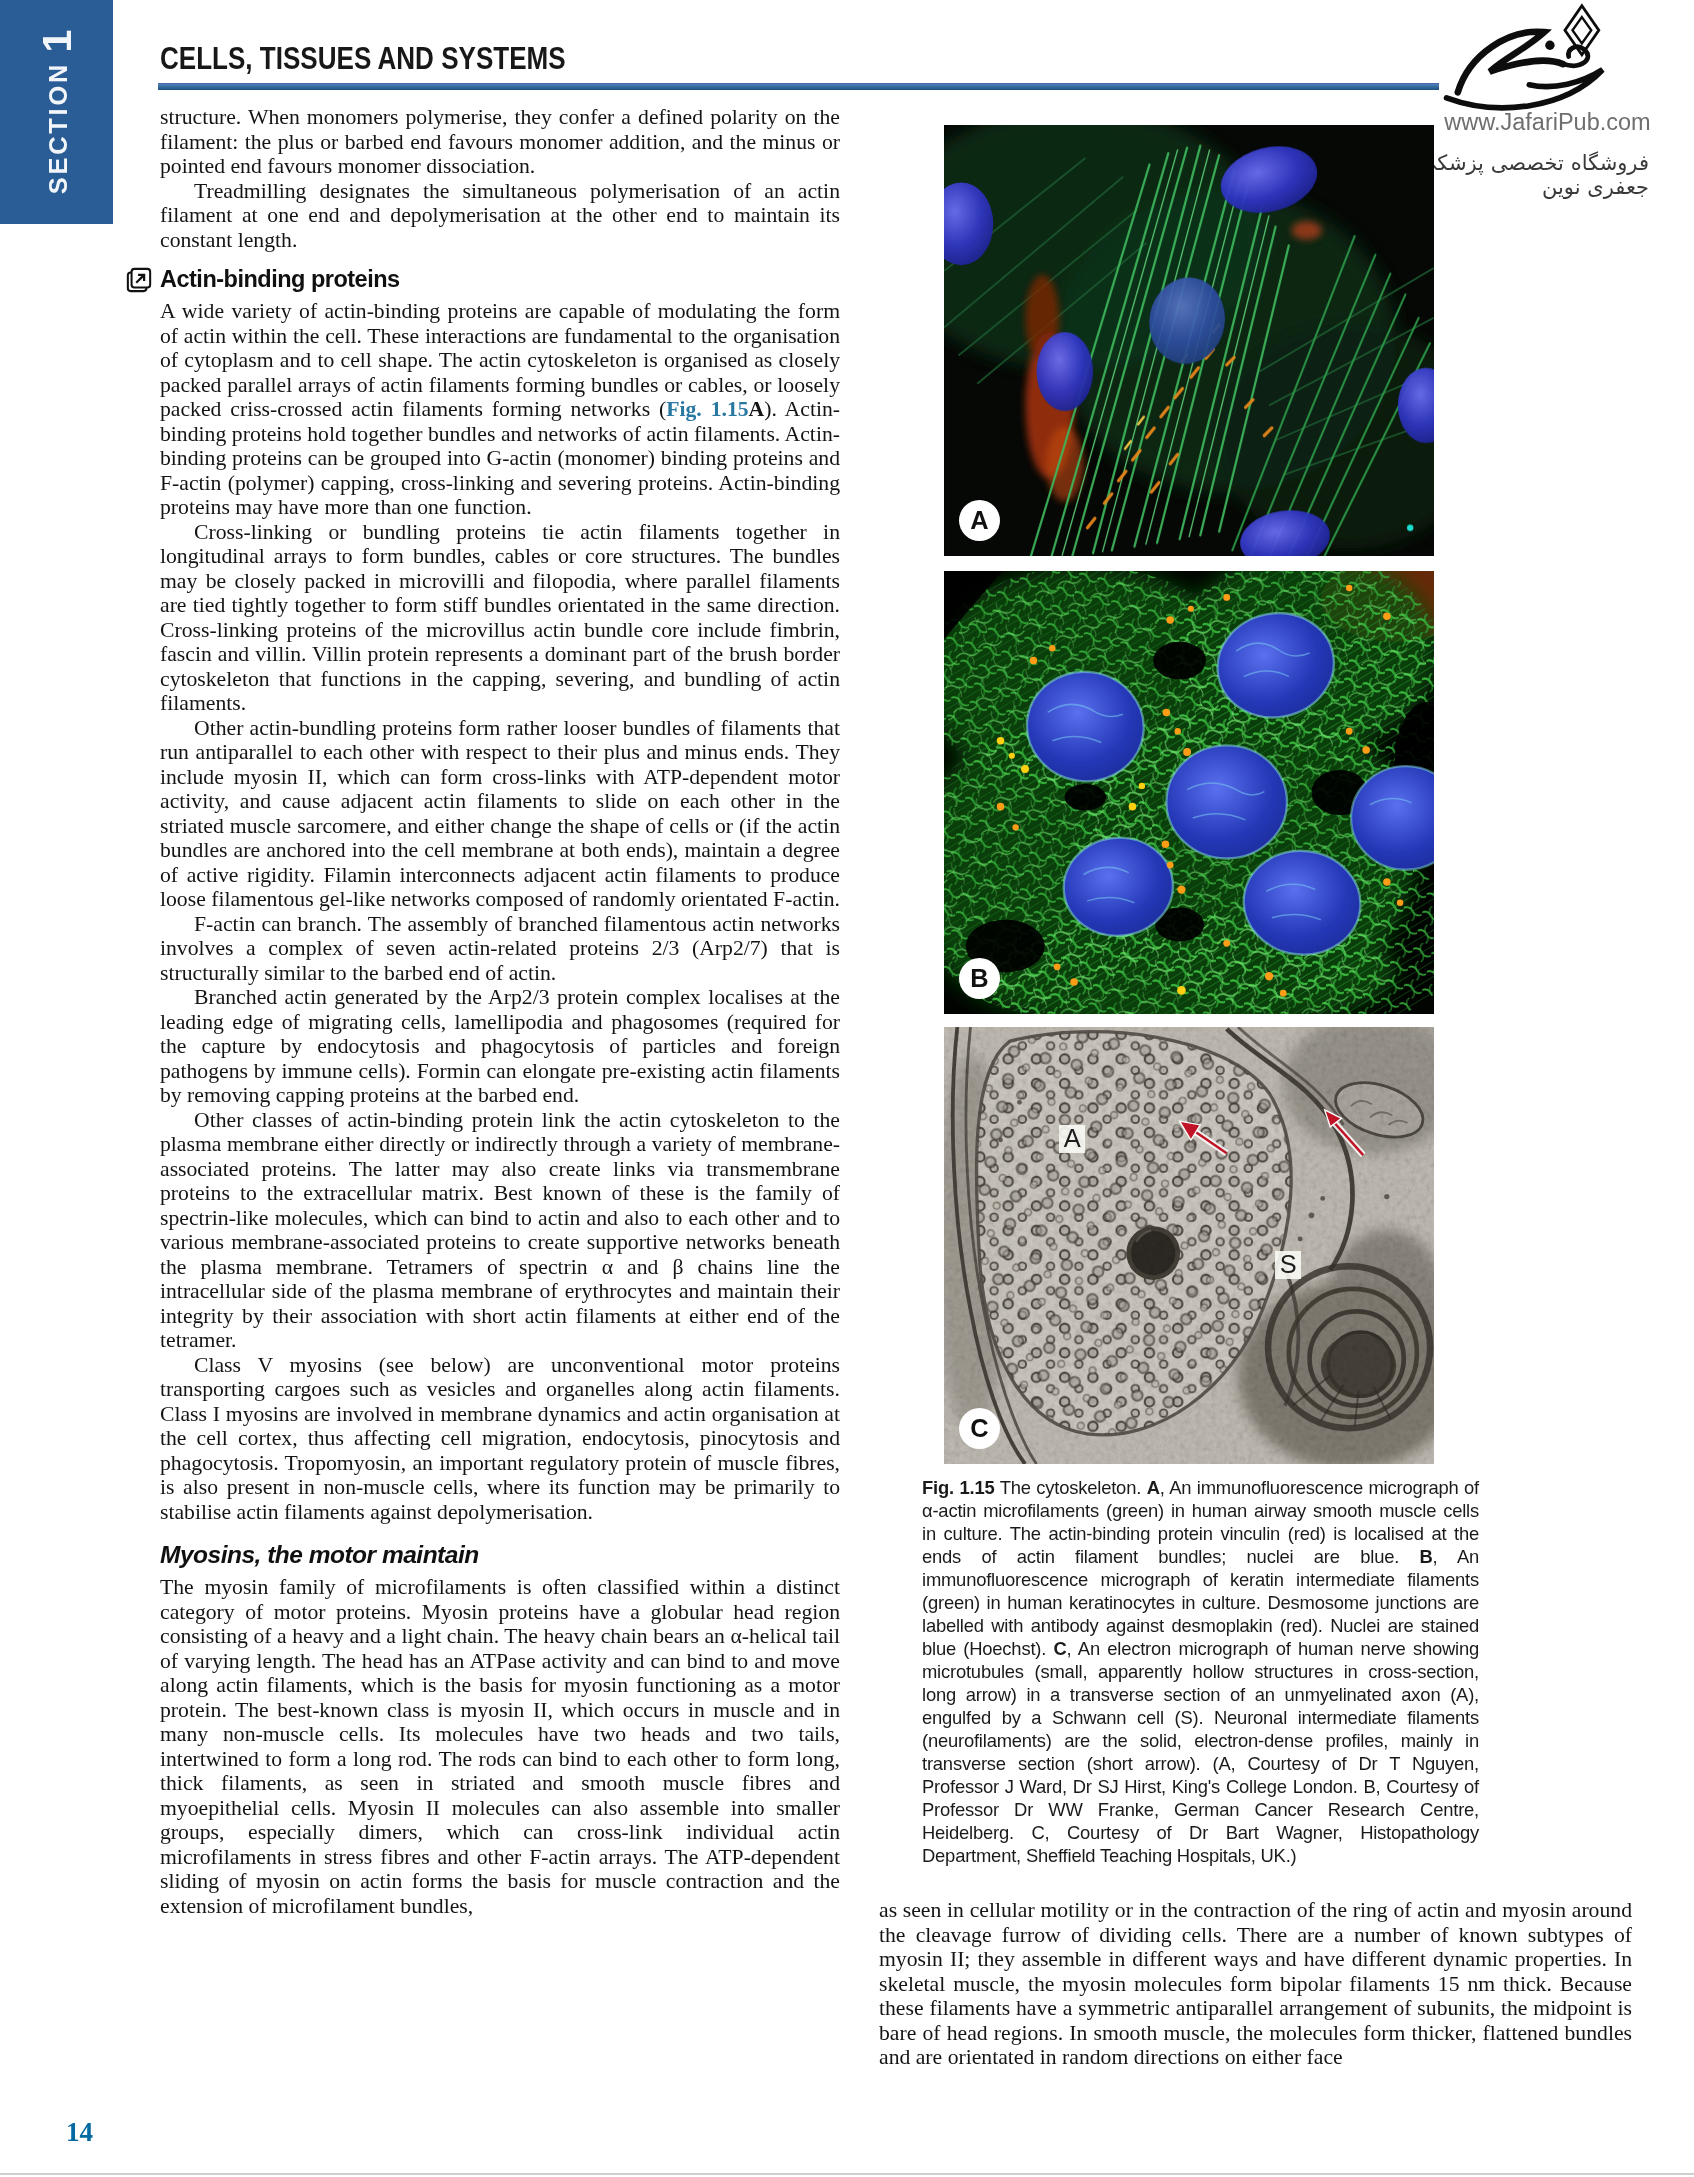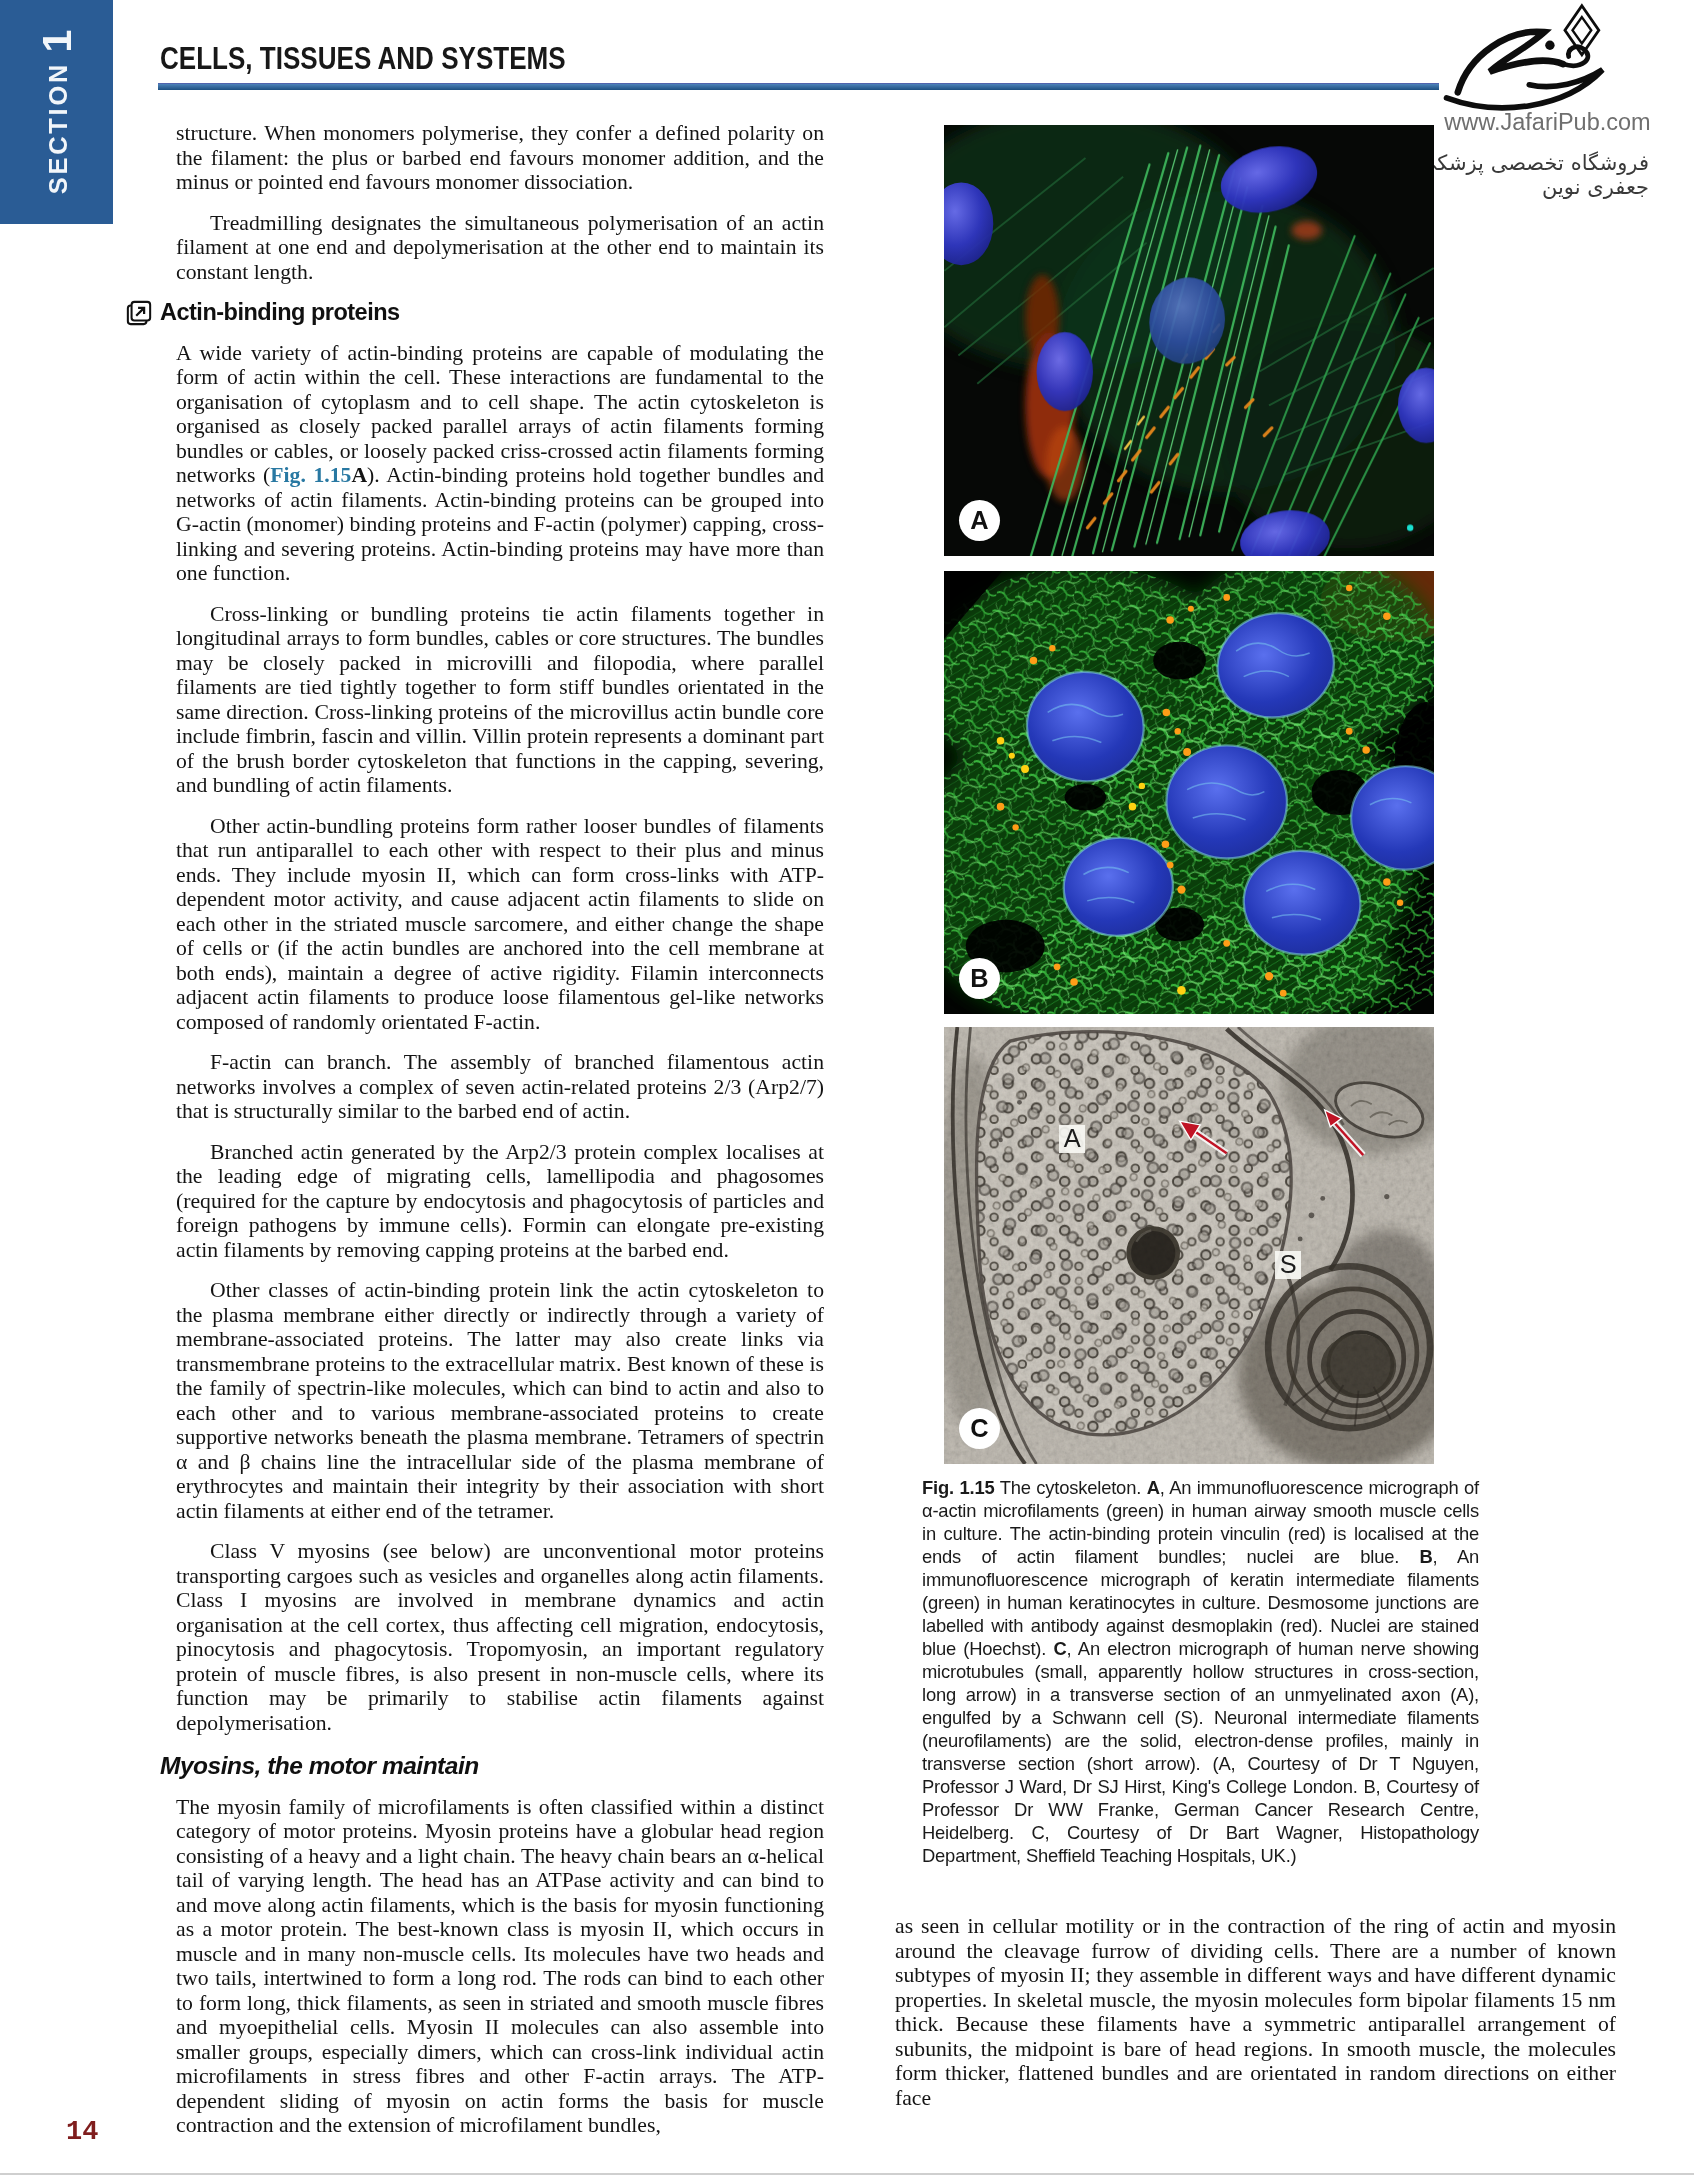--- a/index.html
+++ b/index.html
@@ -18,21 +18,21 @@
         background:linear-gradient(to bottom,#55a 0%,#4a7fb5 20%,#1d4f80 100%);}
   
   .logo{position:absolute;left:1439px;top:1.9px;width:188px;height:111px;}
   .site-url{position:absolute;left:1426px;top:109px;width:243px;text-align:center;
         font-family:"Liberation Sans",sans-serif;font-size:23.5px;color:#6f6f6f;}
   .persian{position:absolute;left:1367px;top:151px;width:282px;text-align:right;direction:rtl;
         font-family:"DejaVu Sans",sans-serif;font-size:21px;color:#3a3a3a;}
   
   .col-left{position:absolute;left:160px;top:105px;width:680px;text-align:justify;
         font-size:21.7px;line-height:24.5px;}
-  .body-p{margin:16px;}
+  .body-p{margin:0;}
   .ind{text-indent:34px;}
   .figlink{color:#2878a2;font-weight:bold;}
   .section-head{position:relative;margin:15px 0 7.5px 0;font-family:"Liberation Sans",sans-serif;
         font-weight:bold;font-size:23.5px;letter-spacing:-0.5px;color:#101010;text-align:left;}
   .head-icon{position:absolute;left:-34px;top:0px;width:26px;height:26px;}
   .sub-head{margin:19px 0 7.5px 0;font-family:"Liberation Sans",sans-serif;font-weight:bold;
         font-style:italic;font-size:24.5px;letter-spacing:-0.5px;color:#101010;text-align:left;}
   .col-right-bottom{position:absolute;left:879px;top:1898px;width:753px;text-align:justify;
         font-size:21.7px;line-height:24.5px;}
   
@@ -42,22 +42,22 @@
         background:#fff;color:#111;font-family:"Liberation Sans",sans-serif;font-weight:bold;
         font-size:25.4px;display:flex;align-items:center;justify-content:center;}
   .em-label{position:absolute;background:rgba(250,249,245,0.9);color:#1c1c1c;
         font-family:"Liberation Sans",sans-serif;font-size:25.4px;line-height:1.1;padding:0 4.7px;}
   
   .fig-caption{position:absolute;left:922px;top:1476px;width:557px;text-align:justify;
         font-family:"Liberation Sans",sans-serif;font-size:18.4px;line-height:23px;
         letter-spacing:-0.2px;color:#1a1a1a;}
   .fig-caption b{font-weight:bold;}
   
-  .page-number{position:absolute;left:66px;top:2117px;font-family:Liberation Mono, monospace;
-        font-weight:bold;font-size:27px;color:#7f1d1d;}
+  .page-number{position:absolute;left:66px;top:2117px;font-family:Liberation Serif, serif;
+        font-weight:bold;font-size:27px;color:#0369a1;}
   .page-edge{position:absolute;left:0;right:0;bottom:1.9px;height:1.9px;background:#cfcfcf;}
 </style>
 </head>
 <body>
 
 <div class="page">
 
   <div class="section-tab">
     <div class="rot"><span>SECTION</span><span class="num">1</span></div>
   </div>

